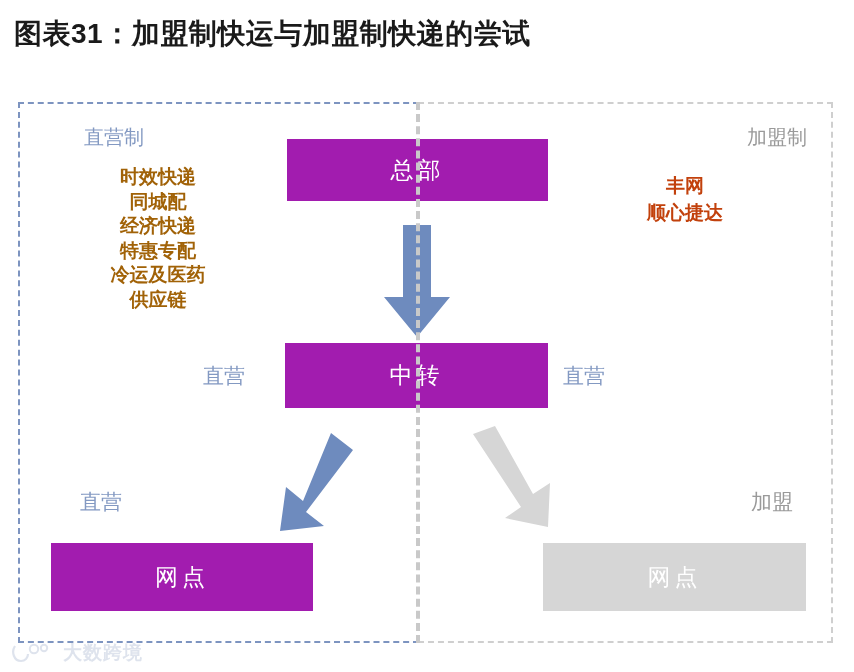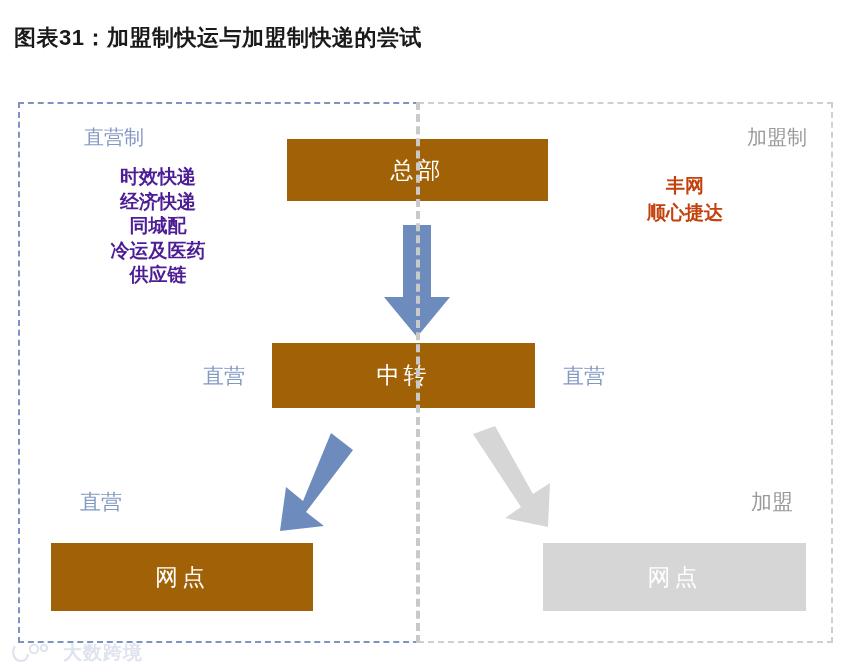--- a/index.html
+++ b/index.html
@@ -14,26 +14,25 @@
     overflow: hidden;
     font-family: "Liberation Sans", "DejaVu Sans", sans-serif;
     color: #000;
   }
 
   
   #chart-title {
     position: absolute;
     left: 14px;
     top: 15px;
-    font-size: 22px;
+    font-size: 28px;
     font-weight: 700;
     color: #1a1a1a;
     letter-spacing: 0.5px;
     white-space: nowrap;
-    margin-top: 8px;
   }
 
   
   .panel-half {
     position: absolute;
     box-sizing: border-box;
   }
   #panel-left {
     left: 18px;
     top: 102px;
@@ -87,21 +86,21 @@
     text-align: center;
     font-size: 19px;
     font-weight: 700;
     line-height: 24.5px;
     white-space: nowrap;
   }
   #list-direct {
     left: 88px;
     top: 165px;
     width: 140px;
-    color: #4c1d95;
+    color: #a16207;
   }
   #list-franchise {
     left: 620px;
     top: 172px;
     width: 130px;
     color: #c2410c;
     line-height: 27px;
   }
   .biz-item { display: block; }
 
@@ -110,32 +109,32 @@
     position: absolute;
     display: flex;
     align-items: center;
     justify-content: center;
     color: #ffffff;
     font-size: 23px;
     font-weight: 400;
     letter-spacing: 4px;
     box-sizing: border-box;
   }
-  .node-box.blue { background: #a16207; }
+  .node-box.blue { background: #a21caf; }
   .node-box.gray { background: #d6d6d6; }
 
   #box-hq {
     left: 287px;
     top: 139px;
     width: 261px;
     height: 62px;
     z-index: 10;
   }
   #box-transfer {
-    left: 272px;
+    left: 285px;
     top: 343px;
     width: 263px;
     height: 65px;
     z-index: 10;
   }
   #box-outlet-left {
     left: 51px;
     top: 543px;
     width: 262px;
     height: 68px;
@@ -215,22 +214,23 @@
 <div id="panel-left" class="panel-half"></div>
 <div id="panel-right" class="panel-half"></div>
 
 <div id="center-divider"></div>
 
 <div id="header-direct" class="section-header">直营制</div>
 <div id="header-franchise" class="section-header">加盟制</div>
 
 <div id="list-direct" class="biz-list">
   <span class="biz-item">时效快递</span>
+  <span class="biz-item">同城配</span>
   <span class="biz-item">经济快递</span>
-  <span class="biz-item">同城配</span>
+  <span class="biz-item">特惠专配</span>
   <span class="biz-item">冷运及医药</span>
   <span class="biz-item">供应链</span>
 </div>
 
 <div id="list-franchise" class="biz-list">
   <span class="biz-item">丰网</span>
   <span class="biz-item">顺心捷达</span>
 </div>
 
 <div id="box-hq" class="node-box blue">总部</div>

